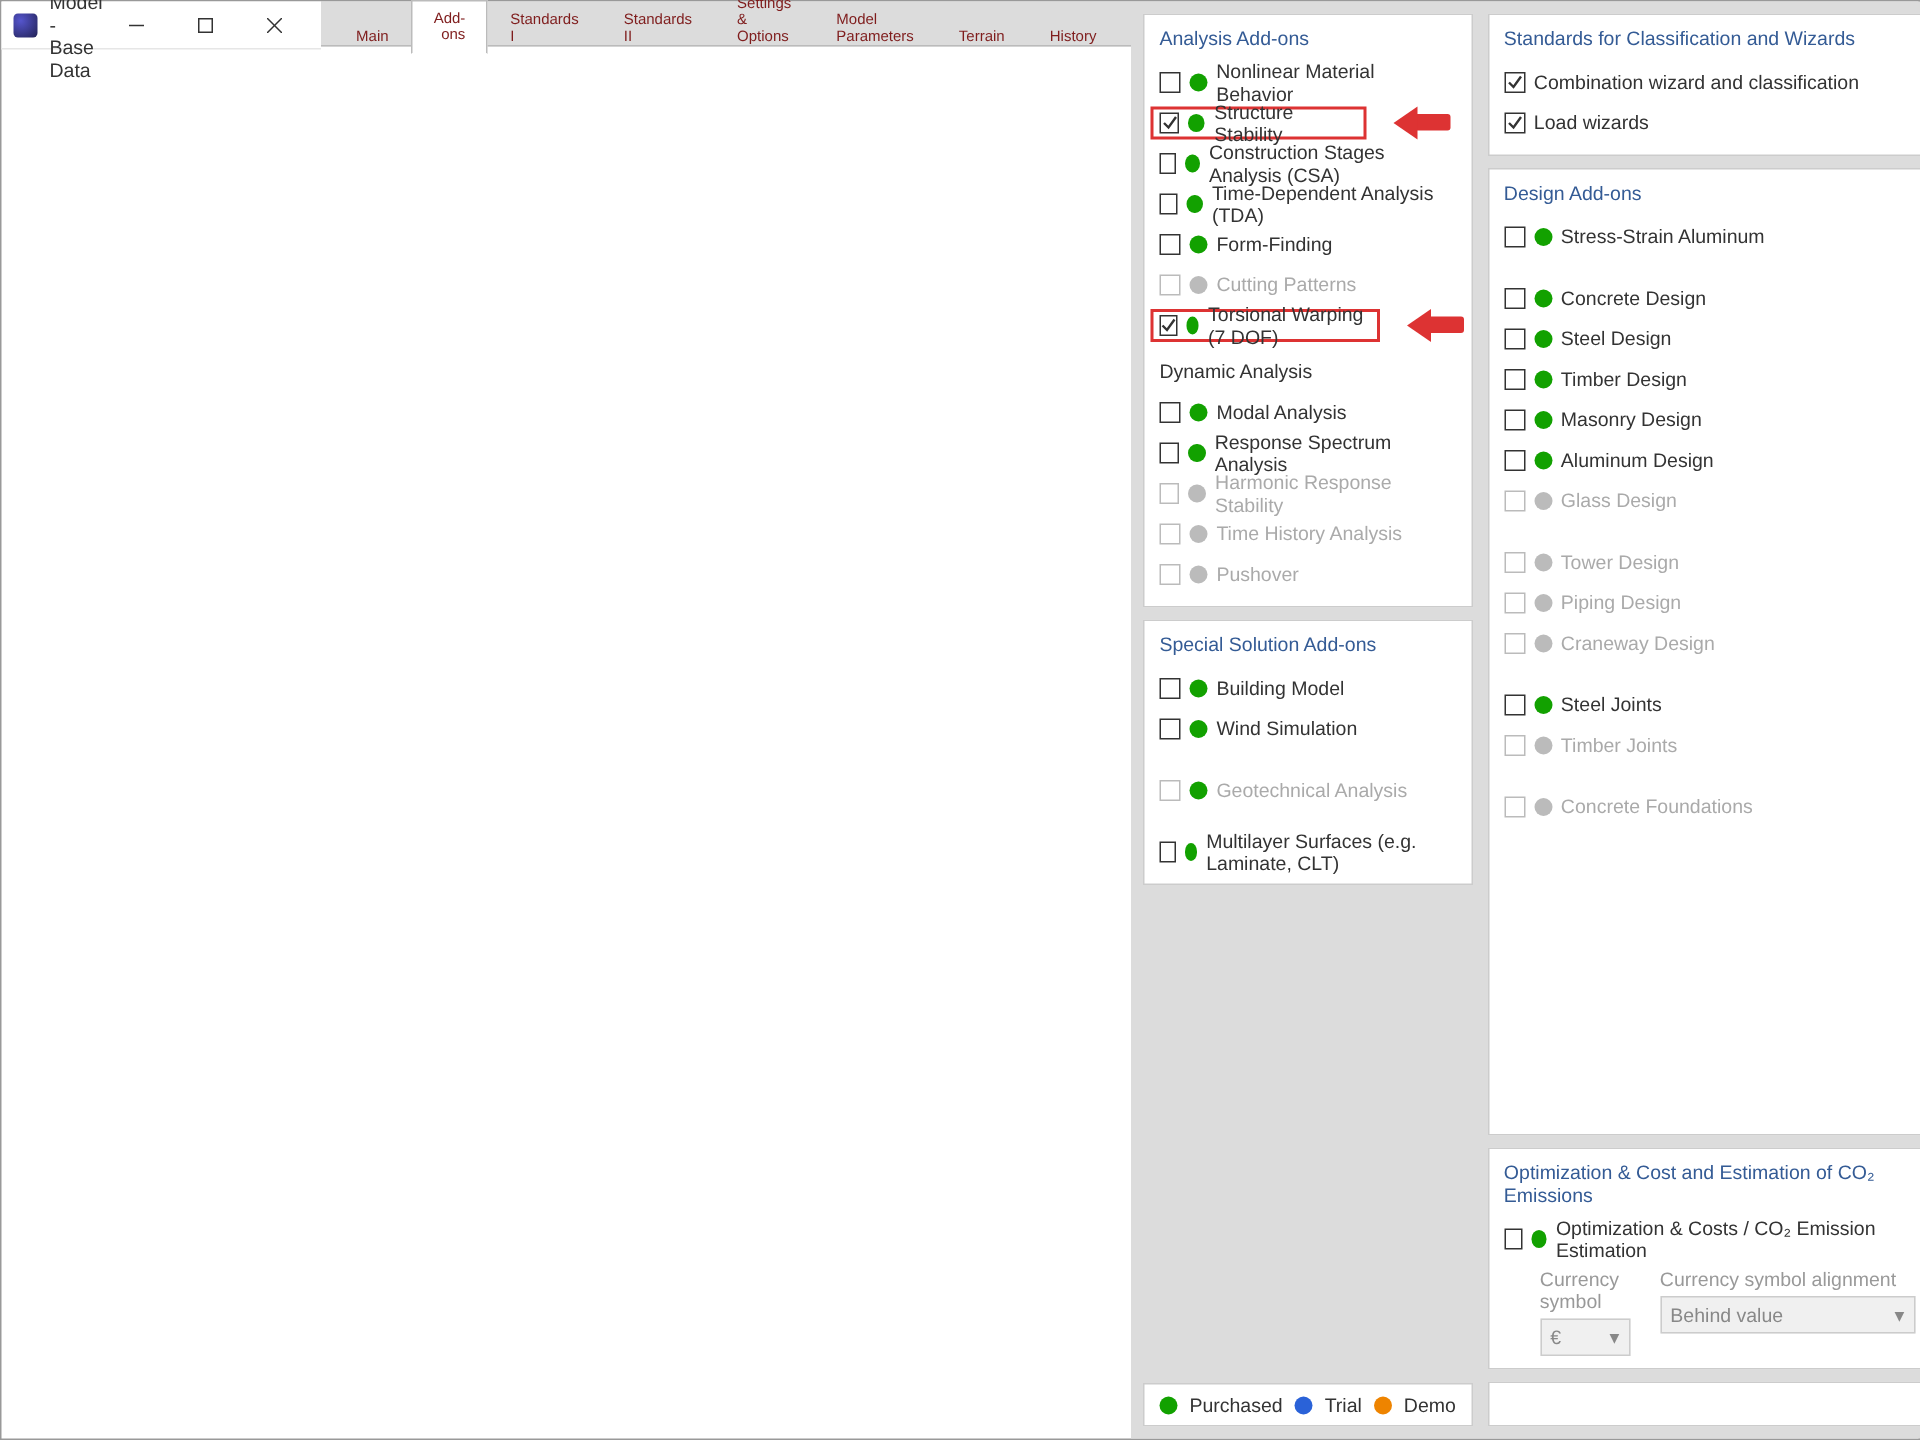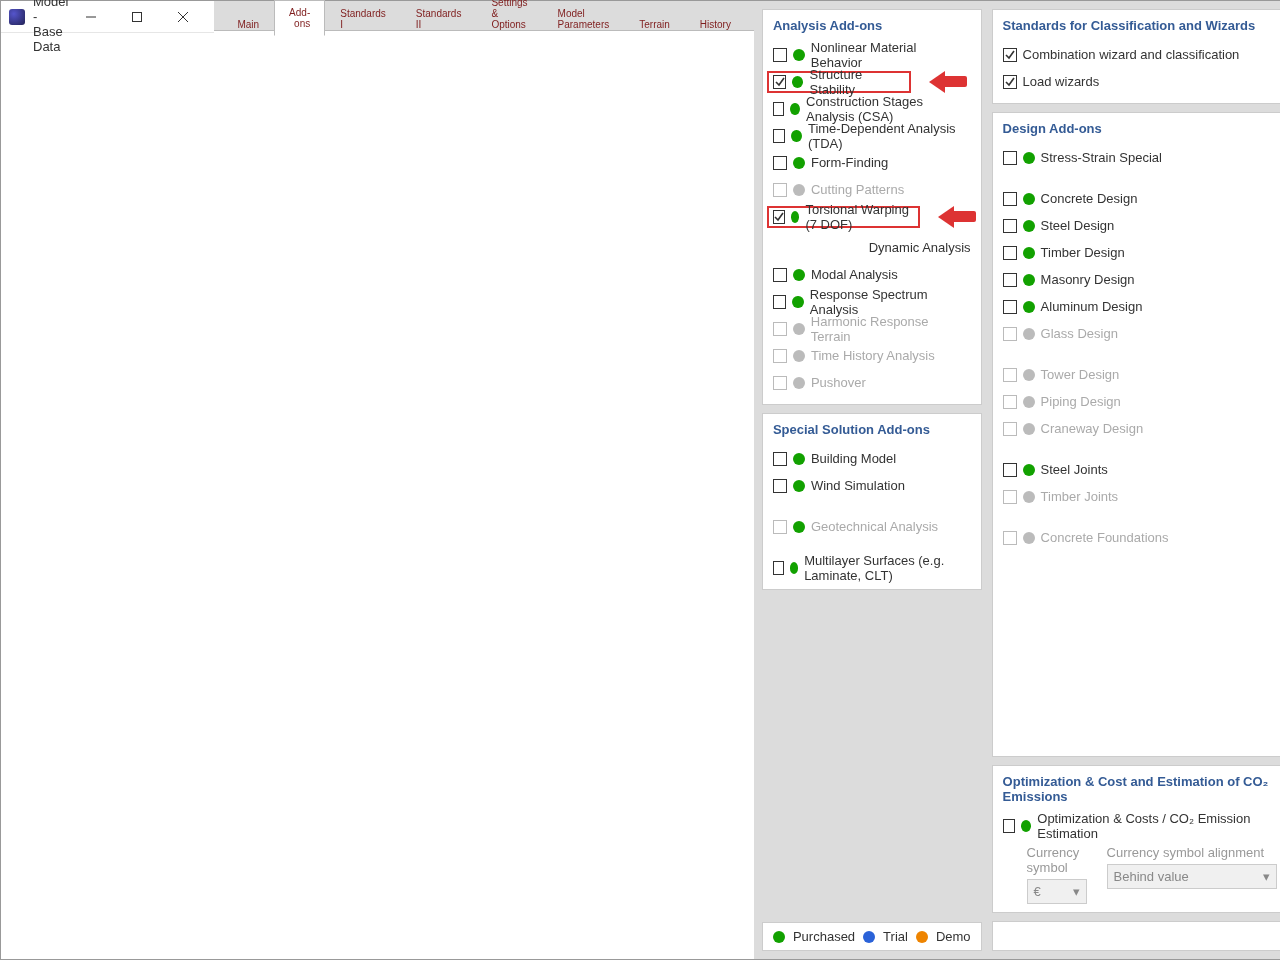--- a/index.html
+++ b/index.html
@@ -9,23 +9,23 @@
   .titlebar .app-icon { width: 16px; height: 16px; margin-right: 8px; background: radial-gradient(circle at 30% 30%, #55c, #225); border-radius: 3px; }
   .titlebar .title { flex: 1; font-size: 13px; }
   .titlebar .win-ctrl { width: 46px; height: 32px; display: flex; align-items: center; justify-content: center; cursor: default; }
   .titlebar .win-ctrl svg { width: 10px; height: 10px; }
   .tabs-bar { height: 30px; background: #dcdcdc; border-bottom: 1px solid #bbb; display: flex; align-items: flex-end; padding: 0 8px; gap: 0; }
   .tab { padding: 6px 14px; font-size: 10px; color: #7f1d1d; cursor: default; border: 1px solid transparent; border-bottom: none; position: relative; top: 6px; }
   .tab.active { background: #fff; border: 1px solid #bbb; border-bottom: 1px solid #fff; text-align: right; }
   .content { flex: 1; display: flex; gap: 10px; padding: 8px; background: #dcdcdc; }
   .column { flex: 1; display: flex; flex-direction: column; gap: 8px; }
   .panel { background: #fff; border: 1px solid #ccc; padding: 8px 10px; flex-shrink: 0; }
-  .panel-title { color: #345b95; font-weight: 700; margin-bottom: 8px; font-size: 13px; }
+  .panel-title { color: #345b95; font-weight: 400; margin-bottom: 8px; font-size: 13px; }
   .item-row { display: flex; align-items: center; height: 27px; gap: 6px; }
-  .item-row.subheading { font-weight: normal; color: #333; margin-top:4px;justify-content:flex-end;}
+  .item-row.subheading { font-weight: normal; color: #333; margin-top:4px;}
   .chk { width: 14px; height: 14px; border: 1px solid #333; display: flex; align-items: center; justify-content: center; cursor: default; background:#fff; }
   .chk.disabled { border-color: #bbb; }
   .chk svg { width: 10px; height: 10px; display:none; }
   .chk.checked svg { display:block; }
   .dot { width: 12px; height: 12px; border-radius: 50%; }
   .dot.green { background: #12a100; }
   .dot.blue { background: #2a62d8; }
   .dot.orange { background: #ee8400; }
   .dot.grey { background: #bbb; }
   .item-label { color: #333; }
@@ -153,21 +153,21 @@
               <span class="item-label">Modal Analysis</span>
             </div>
             <div class="item-row">
               <span class="chk"></span>
               <span class="dot green"></span>
               <span class="item-label">Response Spectrum Analysis</span>
             </div>
             <div class="item-row">
               <span class="chk disabled"></span>
               <span class="dot grey"></span>
-              <span class="item-label disabled">Harmonic Response Terrain</span>
+              <span class="item-label disabled">Harmonic Response Stability</span>
             </div>
             <div class="item-row">
               <span class="chk disabled"></span>
               <span class="dot grey"></span>
               <span class="item-label disabled">Time History Analysis</span>
             </div>
             <div class="item-row">
               <span class="chk disabled"></span>
               <span class="dot grey"></span>
               <span class="item-label disabled">Pushover</span>
@@ -242,21 +242,21 @@
             </div>
           </div>
       </div>
 
       <div class="panel flex1">
         <div class="panel-title">Design Add-ons</div>
         <div id="design-a">
             <div class="item-row">
               <span class="chk"></span>
               <span class="dot green"></span>
-              <span class="item-label">Stress-Strain Special</span>
+              <span class="item-label">Stress-Strain Aluminum</span>
             </div>
           </div>
         <div style="height:14px"></div>
         <div id="design-b">
             <div class="item-row">
               <span class="chk"></span>
               <span class="dot green"></span>
               <span class="item-label">Concrete Design</span>
             </div>
             <div class="item-row">

